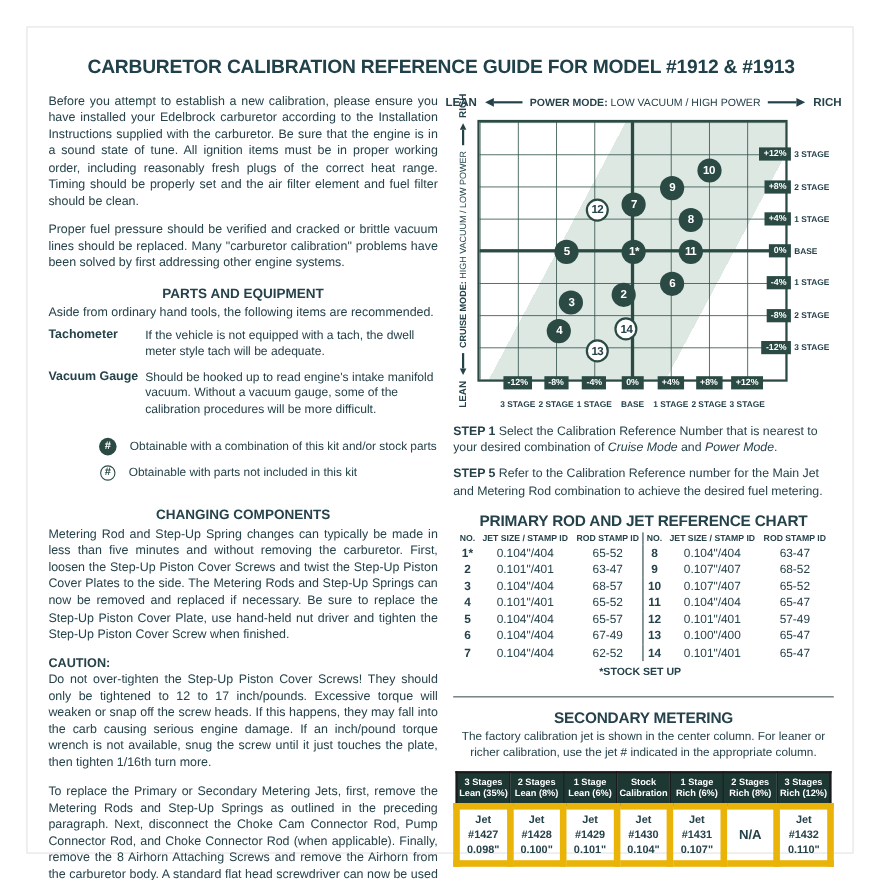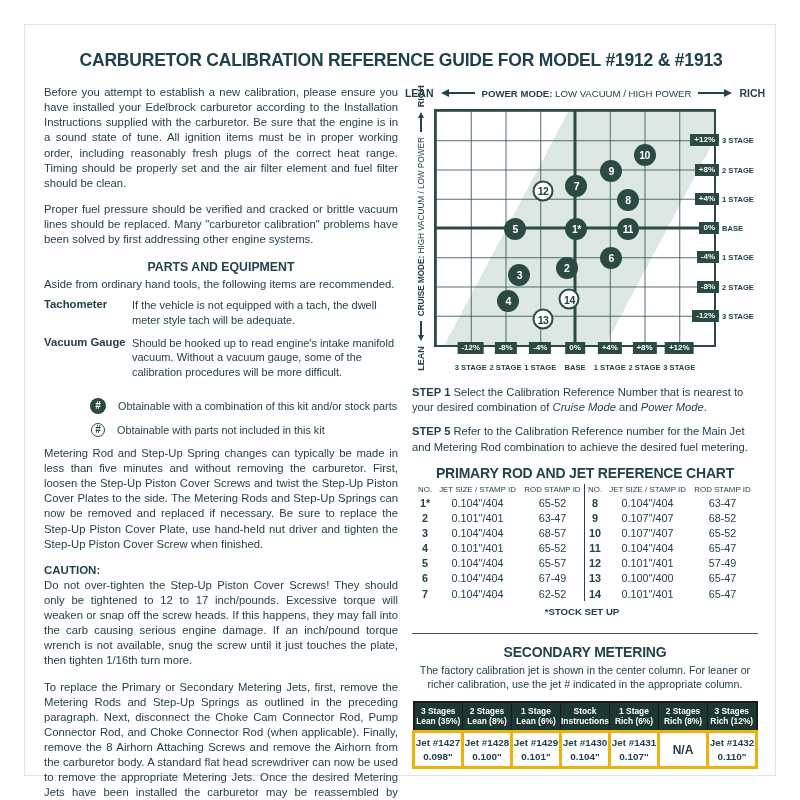--- a/index.html
+++ b/index.html
@@ -68,35 +68,35 @@
   .bstage{position:absolute;bottom:-27px;transform:translateX(-50%);font-size:7.6px;font-weight:bold;white-space:nowrap;}
 
   
   .step{font-size:11.2px;line-height:1.36;margin:0 0 9px 0;text-align:left;}
   .step .lbl{font-weight:bold;}
   .step .it{font-style:italic;}
 
   
   h2.big-head{text-align:center;font-size:14px;font-weight:bold;margin:10px 0 3px 0;letter-spacing:-0.2px;}
   table.primary{width:98%;margin:0 auto;border-collapse:collapse;}
-  table.primary th{font-size:7.9px;font-weight:normal;padding:1px 2px;white-space:nowrap;}
+  table.primary th{font-size:7.9px;font-weight:bold;padding:1px 2px;white-space:nowrap;}
   table.primary td{font-size:10.8px;text-align:center;padding:1.6px 2px;white-space:nowrap;}
   table.primary td.no{font-weight:bold;}
   table.primary .grp2{border-left:1.5px solid #25424b;}
   .stock-note{text-align:center;font-weight:bold;font-size:9.6px;margin:5px 6px 0 0;}
 
   .divider{border:none;border-top:1.5px solid #43545a;margin:16px 0 8px 0;}
 
   
   .sec-desc{text-align:center;font-size:10.7px;line-height:1.32;margin:2px 2px 9px 2px;}
   table.secondary{width:100%;border-collapse:collapse;border:2px solid #1a1a1a;table-layout:fixed;}
   table.secondary th{background:#1d3832;color:#fff;font-size:8.4px;font-weight:bold;line-height:1.3;
     padding:3px 0;border:1px solid #1a1a1a;text-align:center;}
   table.secondary td{font-size:9.9px;font-weight:bold;color:#25424b;line-height:1.35;
-    padding:3px 0;border:3px solid #eab308;text-align:center;}
+    padding:3px 0;border:6px solid #eab308;text-align:center;}
   table.secondary td .na{font-size:12px;}
 </style>
 </head>
 <body>
 
 <div class="page-frame"></div>
 
 <div class="content">
 
   <h1 class="doc-title">CARBURETOR CALIBRATION REFERENCE GUIDE FOR MODEL #1912 &amp; #1913</h1>
@@ -123,20 +123,21 @@
         <div class="leg-row">
           <span class="leg-icon filled">#</span>
           <span class="leg-text">Obtainable with a combination of this kit and/or stock parts</span>
         </div>
         <div class="leg-row">
           <span class="leg-icon outline">#</span>
           <span class="leg-text">Obtainable with parts not included in this kit</span>
         </div>
       </div>
 
+      <h3 class="sec-head" style="margin-top:24px;">CHANGING COMPONENTS</h3>
       <p class="just">Metering Rod and Step-Up Spring changes can typically be made in less than five minutes and without removing the carburetor. First, loosen the Step-Up Piston Cover Screws and twist the Step-Up Piston Cover Plates to the side. The Metering Rods and Step-Up Springs can now be removed and replaced if necessary. Be sure to replace the Step-Up Piston Cover Plate, use hand-held nut driver and tighten the Step-Up Piston Cover Screw when finished.</p>
 
       <div class="caution-label">CAUTION:</div>
       <p class="just">Do not over-tighten the Step-Up Piston Cover Screws! They should only be tightened to 12 to 17 inch/pounds. Excessive torque will weaken or snap off the screw heads. If this happens, they may fall into the carb causing serious engine damage. If an inch/pound torque wrench is not available, snug the screw until it just touches the plate, then tighten 1/16th turn more.</p>
       <p class="just">To replace the Primary or Secondary Metering Jets, first, remove the Metering Rods and Step-Up Springs as outlined in the preceding paragraph. Next, disconnect the Choke Cam Connector Rod, Pump Connector Rod, and Choke Connector Rod (when applicable). Finally, remove the 8 Airhorn Attaching Screws and remove the Airhorn from the carburetor body. A standard flat head screwdriver can now be used to remove the appropriate Metering Jets. Once the desired Metering Jets have been installed the carburetor may be reassembled by reversing the above procedure.</p>
     </div>
 
     <div class="col-right">
 
       <div class="power-axis">
@@ -299,21 +300,21 @@
       <hr class="divider">
 
       <h2 class="big-head">SECONDARY METERING</h2>
       <p class="sec-desc">The factory calibration jet is shown in the center column. For leaner or richer calibration, use the jet # indicated in the appropriate column.</p>
       <table class="secondary">
         <thead>
           <tr>
             <th><span>3 Stages</span><br><span>Lean (35%)</span></th>
             <th><span>2 Stages</span><br><span>Lean (8%)</span></th>
             <th><span>1 Stage</span><br><span>Lean (6%)</span></th>
-            <th><span>Stock</span><br><span>Instructions</span></th>
+            <th><span>Stock</span><br><span>Calibration</span></th>
             <th><span>1 Stage</span><br><span>Rich (6%)</span></th>
             <th><span>2 Stages</span><br><span>Rich (8%)</span></th>
             <th><span>3 Stages</span><br><span>Rich (12%)</span></th>
           </tr>
         </thead>
         <tbody>
           <tr>
             <td><span>Jet #1427</span><br><span>0.098"</span></td>
             <td><span>Jet #1428</span><br><span>0.100"</span></td>
             <td><span>Jet #1429</span><br><span>0.101"</span></td>

